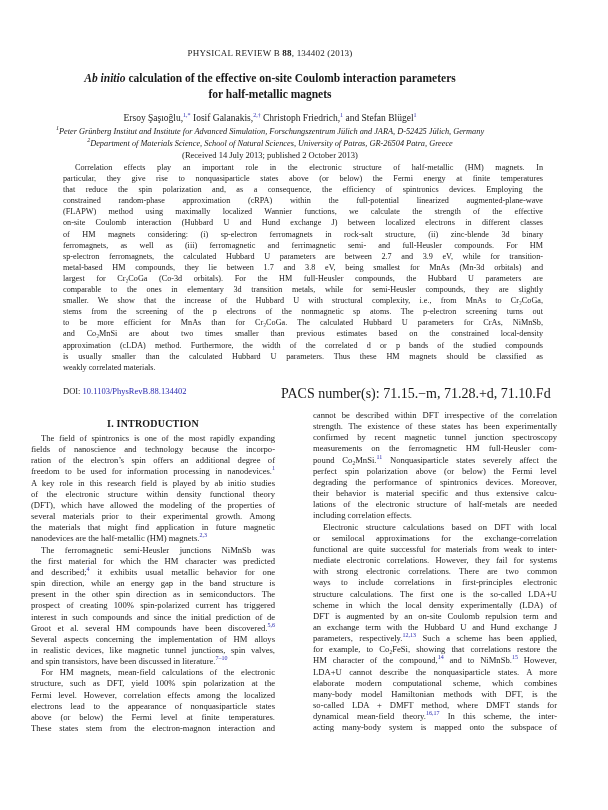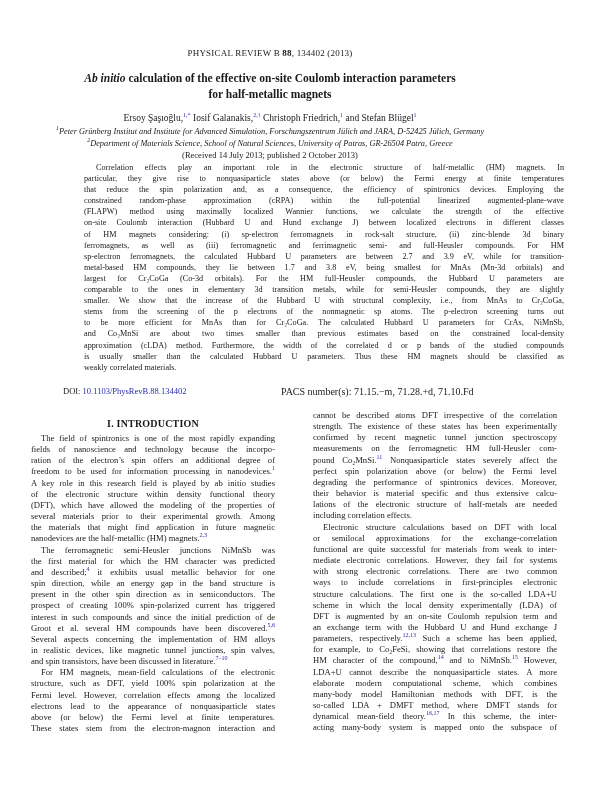--- a/index.html
+++ b/index.html
@@ -10,25 +10,25 @@
   .journal { top: 48px; font-size: 9px; letter-spacing: 0.2px; }
   .title { top: 70px; font-size: 11.5px; font-weight: bold; line-height: 16px; }
   .title i { font-style: italic; }
   .authors { top: 113px; font-size: 9.5px; }
   .affil { font-size: 8.3px; font-style: italic; }
   .aff1 { top: 127px; }
   .aff2 { top: 139px; }
   .received { top: 150px; font-size: 8.5px; }
   sup { font-size: 6px; vertical-align: 4px; line-height: 0; }
   .link { color: #2a2ab0; }
-  .abstract { left: 63px; width: 480px; top: 162px; font-size: 8.2px; line-height: 11.1px; text-align: justify; margin-left: 21px; }
+  .abstract { left: 63px; width: 480px; top: 162px; font-size: 8.2px; line-height: 11.1px; text-align: justify; }
   .line { display: block; text-align: justify; text-align-last: justify; white-space: nowrap; }
   .line.last { text-align-last: left; }
   .doi { left: 63px; top: 386px; font-size: 8.5px; }
-  .pacs { left: 281px; top: 386px; font-size: 10px; }
+  .pacs { left: 281px; top: 386px; font-size: 14px; }
   .col { font-size: 8.6px; line-height: 11.15px; }
   .colL { left: 31px; width: 244px; }
   .colR { left: 313px; width: 244px; }
   .sect { left: 31px; width: 244px; top: 418px; text-align: center; font-size: 10px; font-weight: bold; letter-spacing: 0.2px; }
   .ind { padding-left: 10px; }
   .footer { top: 837px; font-size: 13px; margin-left: 11px; }
   .fl { left: 31px; }
   .fc { left: 273px; }
   .fr { left: 443px; }
 </style>
@@ -110,21 +110,21 @@
     <span class="line"><span>in realistic devices, like magnetic tunnel junctions, spin valves,</span></span>
     <span class="line last"><span>and spin transistors, have been discussed in literature.</span><sup class="link">7–10</sup></span>
     <span class="line ind"><span>For HM magnets, mean-field calculations of the electronic</span></span>
     <span class="line"><span>structure, such as DFT, yield 100% spin polarization at the</span></span>
     <span class="line"><span>Fermi level. However, correlation effects among the localized</span></span>
     <span class="line"><span>electrons lead to the appearance of nonquasiparticle states</span></span>
     <span class="line"><span>above (or below) the Fermi level at finite temperatures.</span></span>
     <span class="line"><span>These states stem from the electron-magnon interaction and</span></span>
   </div>
 <div class="abs col colR" style="top:410px" id="colR">
-    <span class="line"><span>cannot be described atoms DFT irrespective of the correlation</span></span>
+    <span class="line"><span>cannot be described within DFT irrespective of the correlation</span></span>
     <span class="line"><span>strength. The existence of these states has been experimentally</span></span>
     <span class="line"><span>confirmed by recent magnetic tunnel junction spectroscopy</span></span>
     <span class="line"><span>measurements on the ferromagnetic HM full-Heusler com-</span></span>
     <span class="line"><span>pound Co₂MnSi.</span><sup class="link">11</sup><span> Nonquasiparticle states severely affect the</span></span>
     <span class="line"><span>perfect spin polarization above (or below) the Fermi level</span></span>
     <span class="line"><span>degrading the performance of spintronics devices. Moreover,</span></span>
     <span class="line"><span>their behavior is material specific and thus extensive calcu-</span></span>
     <span class="line"><span>lations of the electronic structure of half-metals are needed</span></span>
     <span class="line last"><span>including correlation effects.</span></span>
     <span class="line ind"><span>Electronic structure calculations based on DFT with local</span></span>

